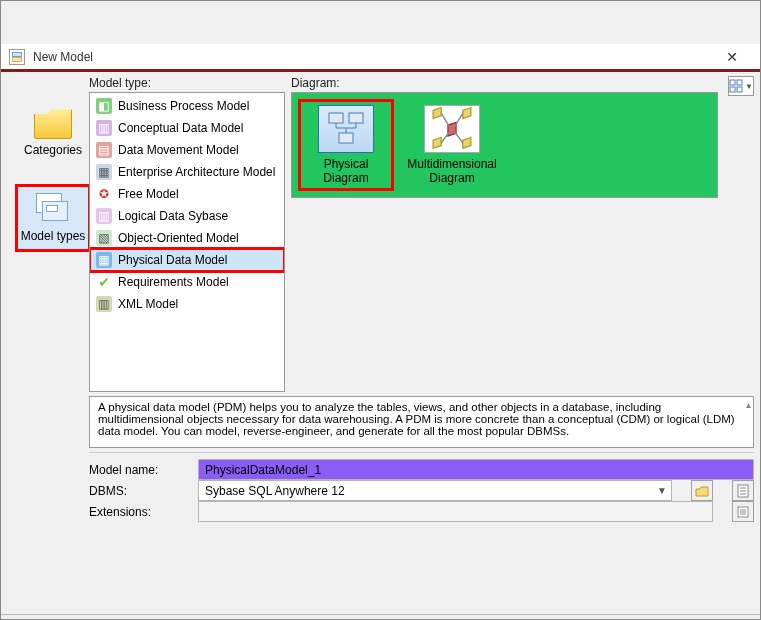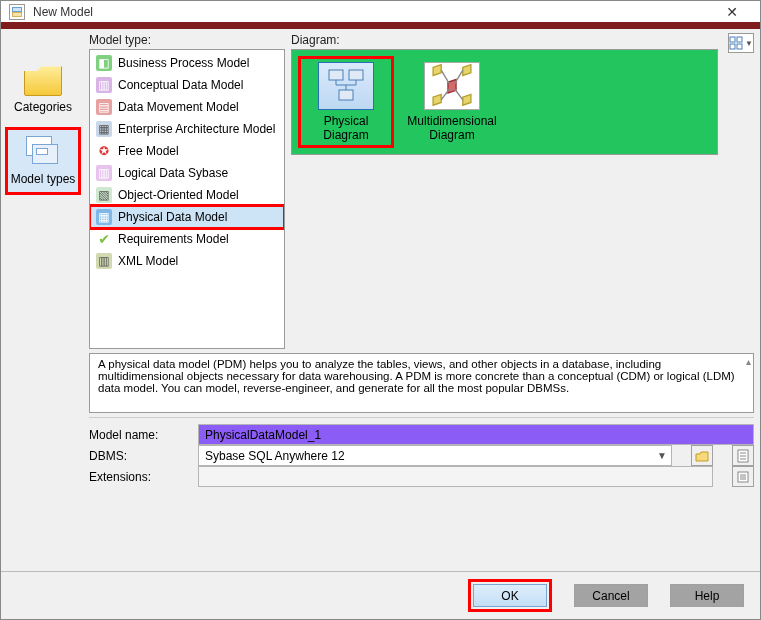--- a/index.html
+++ b/index.html
@@ -12,21 +12,22 @@
     height: 620px;
     overflow: hidden;
     border: 1px solid #888;
   }
   .titlebar {
     height: 28px;
     background: #fff;
     display: flex;
     align-items: center;
     padding: 0 8px;
-    border-bottom: 7px solid #7f1d1d;
+    border-bottom: 3px solid #7f1d1d;
+    margin-top: 43px;
   }
   .titlebar .appicon {
     width: 16px; height: 16px;
     background: #fff;
     border: 1px solid #999;
     margin-right: 8px;
     position: relative;
   }
   .titlebar .appicon::before {
     content: "";
@@ -50,22 +51,22 @@
   .client {
     display: flex;
     height: calc(100% - 28px - 48px);
     padding: 4px 6px 0 6px;
   }
 
   .leftpane {
     width: 82px;
     display: flex;
     flex-direction: column;
-    align-items: flex-start;
-    gap: 8px;
+    align-items: flex-end;
+    gap: 22px;
     padding-top: 24px;
   }
   .leftitem {
     width: 72px;
     display: flex;
     flex-direction: column;
     align-items: center;
     padding: 6px 2px;
     border: 1px solid transparent;
   }
@@ -192,21 +193,21 @@
     background: #fff;
     border: 1px solid #999;
     display: flex; align-items: center; justify-content: center;
   }
   .viewbtn svg { width: 14px; height: 14px; }
 
   .descbox {
     background: #fff;
     border: 1px solid #9a9a9a;
     padding: 4px 8px;
-    height: 60px;
+    height: 52px;
     overflow: auto;
     font-size: 11.5px;
     position: relative;
   }
   .descbox .scrollhint{
     position:absolute; right:2px; top:2px; color:#888; font-size:10px;
   }
 
   .formarea {
     background: transparent;

